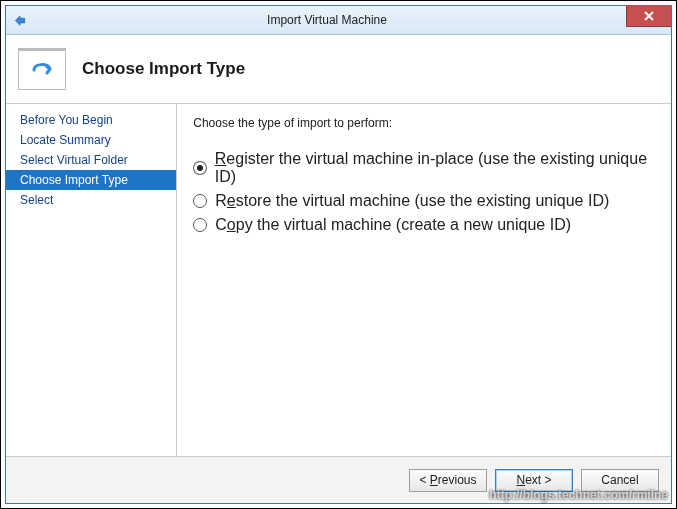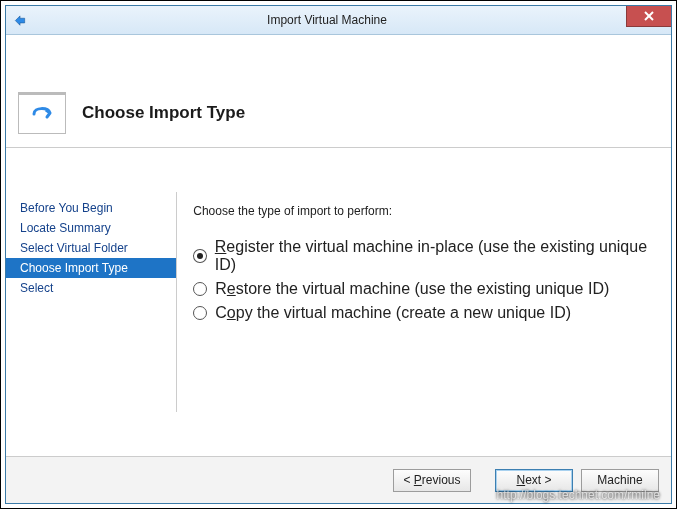--- a/index.html
+++ b/index.html
@@ -18,21 +18,20 @@
     border: 1px solid #000;
     margin: 0 auto;
   }
   .window {
     position: absolute;
     inset: 4px;
     border: 1px solid #3a7aa7;
     background: #fff;
     display: flex;
     flex-direction: column;
-    gap: 44px;
   }
   
   .titlebar {
     height: 28px;
     background: linear-gradient(#eaf3fb, #d7e8f7);
     border-bottom: 1px solid #a9c6dc;
     display: flex;
     align-items: center;
     position: relative;
     flex: 0 0 auto;
@@ -172,35 +171,35 @@
     display: inline-flex;
     align-items: center;
     justify-content: center;
     padding: 0 8px;
     box-sizing: border-box;
     text-align: right;
   }
   .btn.default {
     border: 1px solid #3c7fb1;
     box-shadow: 0 0 0 1px #a8d1ef inset;
-    margin-left: 16px;
   }
   .btn.disabled {
     color: #9a9a9a;
     border-color: #c6c6c6;
     background: #f1f1f1;
   }
   .watermark {
     position: absolute;
-    right: 16px;
+    right: 8px;
     bottom: 6px;
     color: rgba(255,255,255,0.65);
     font-size: 12px;
     text-shadow: 0 0 3px #000;
     pointer-events: none;
+    font-weight: bold;
   }
   .ul { text-decoration: underline; }
 </style>
 </head>
 <body>
 
 <div class="screenshot">
 <div class="window">
 
   <div class="titlebar">
@@ -256,19 +255,19 @@
 
   </div>
 
   <div class="footer">
     <span class="btn">
           <span>&lt; <span class="ul">P</span>revious</span>
         </span>
     <span class="btn default">
           <span><span class="ul">N</span>ext &gt;</span>
         </span>
-    <span class="btn">Machine</span>
+    <span class="btn">Cancel</span>
   </div>
 
 </div>
 
 <div class="watermark">http://blogs.technet.com/rmilne</div>
 </div>
 
 </body></html>

